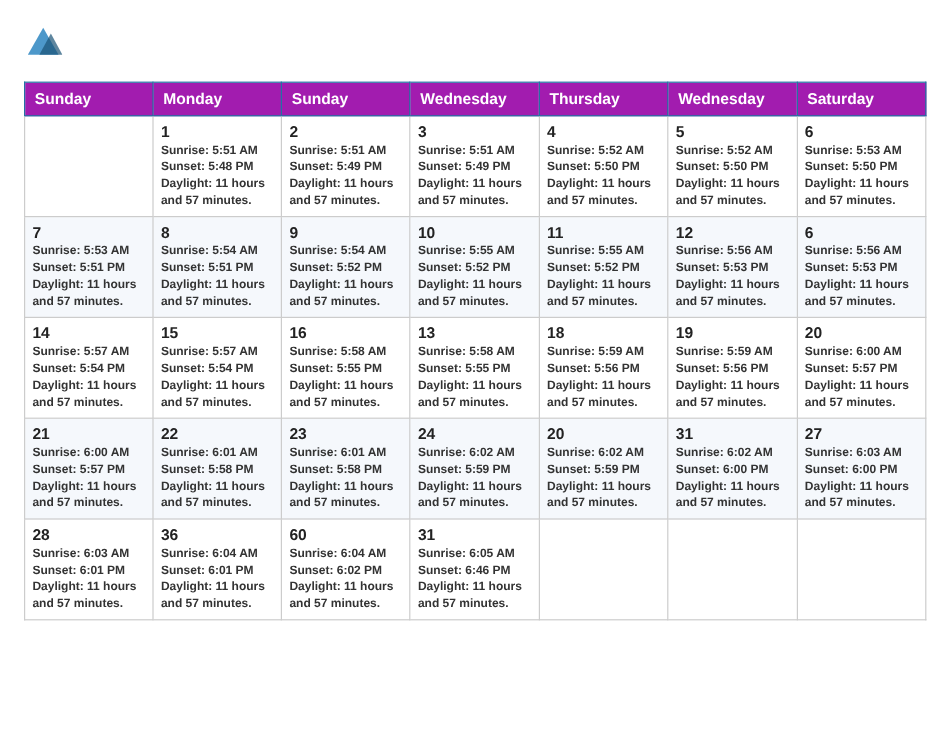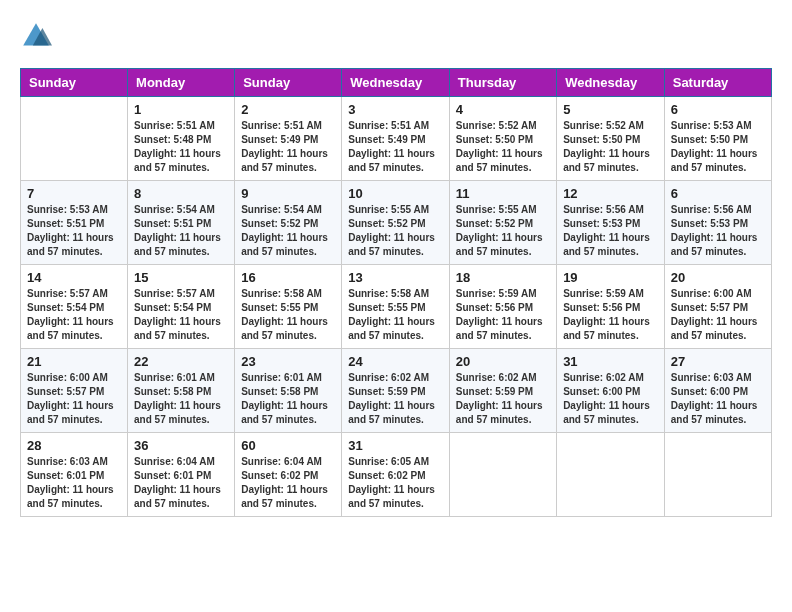--- a/index.html
+++ b/index.html
@@ -339,21 +339,21 @@
         <td>
           <span class="day-number">60</span>
           <div class="day-info" style="white-space: pre-line;">Sunrise: 6:04 AM
 Sunset: 6:02 PM
 Daylight: 11 hours
 and 57 minutes.</div>
         </td>
         <td>
           <span class="day-number">31</span>
           <div class="day-info" style="white-space: pre-line;">Sunrise: 6:05 AM
-Sunset: 6:02 PM
+Sunset: 6:46 PM
 Daylight: 11 hours
 and 57 minutes.</div>
         </td>
         <td class="empty-cell"></td>
         <td class="empty-cell"></td>
         <td class="empty-cell"></td>
       </tr>
     </tbody>
 </table>
 

